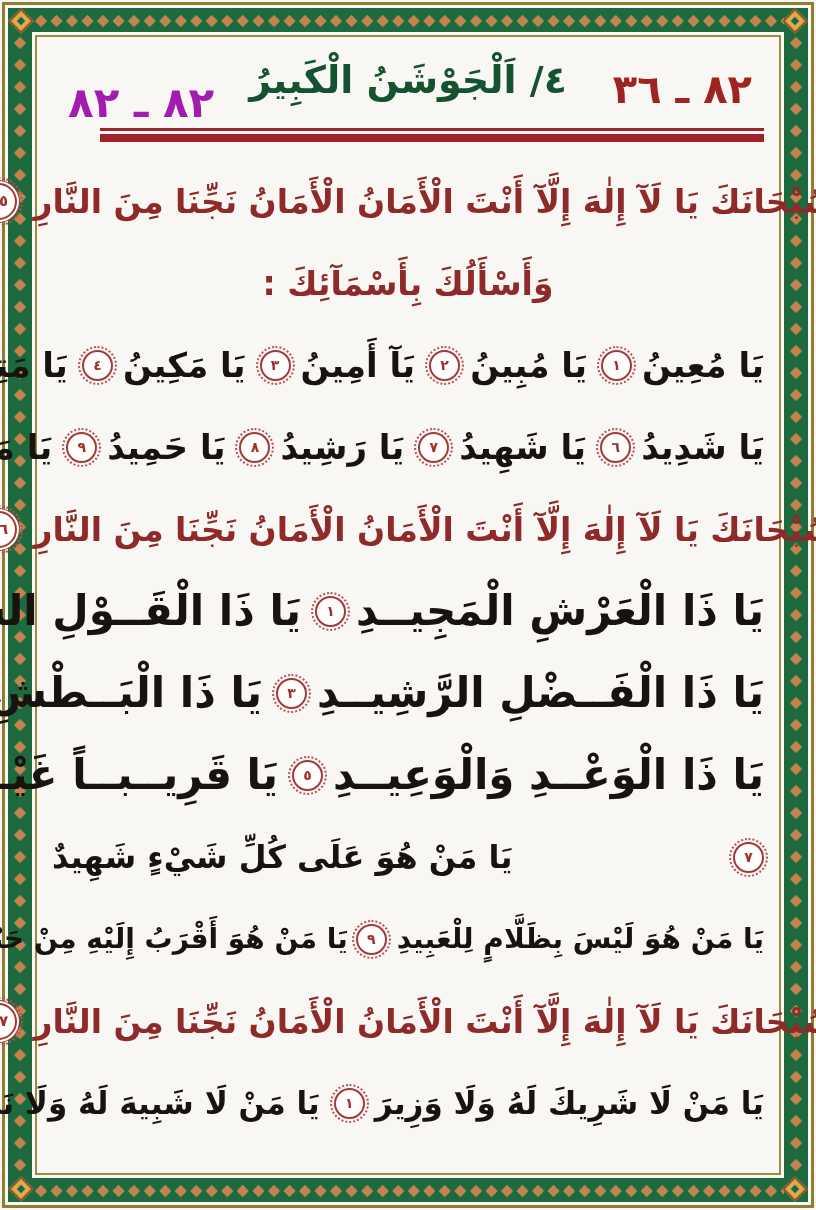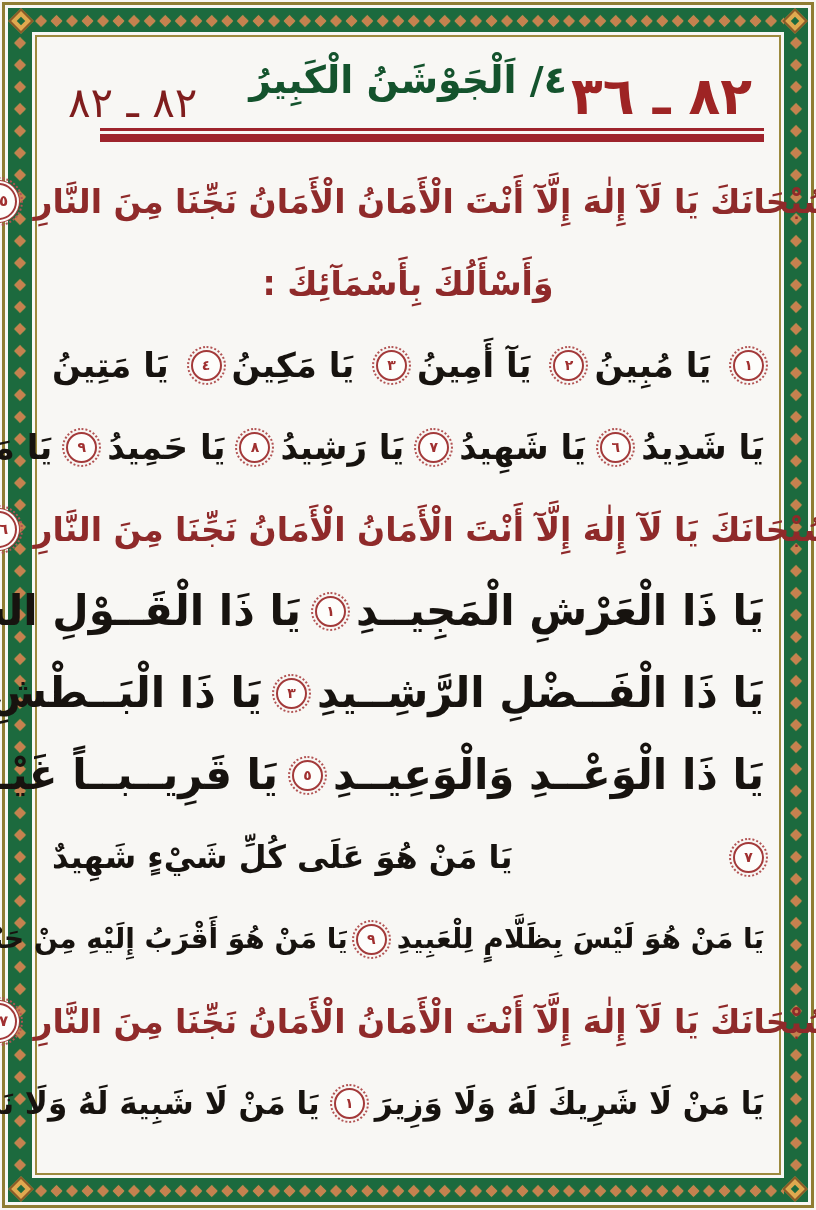--- a/index.html
+++ b/index.html
@@ -42,32 +42,32 @@
   .c-bl{left:12px;bottom:12px;} .c-br{right:12px;bottom:12px;}
   .frame-inner{
     position:absolute;inset:35px;
     border:2px solid #9c8a3e;
     pointer-events:none;
   }
   
   .header{position:absolute;left:48px;right:48px;top:50px;height:80px;}
   .ghost-nums{
     position:absolute;left:20px;top:28px;
-    font-size:42px;font-weight:normal;color:#7f1d1d;
+    font-size:42px;font-weight:bold;color:#a21caf;
     direction:rtl;
   }
   .page-title{
     position:absolute;left:0;right:0;top:8px;
     text-align:center;
     font-size:38px;font-weight:bold;color:#14532d;
     direction:rtl;
   }
   .range-nums{
     position:absolute;right:16px;top:16px;
-    font-size:52px;font-weight:bold;color:#9e2424;
+    font-size:40px;font-weight:bold;color:#9e2424;
     direction:rtl;letter-spacing:2px;
   }
   .header-rule{
     position:absolute;left:100px;right:52px;top:128px;
     height:3px;
     border-top:3px solid #9e242c;
     border-bottom:8px solid #9e242c;
   }
   
   .lines{position:absolute;left:46px;right:46px;top:160px;}
@@ -134,20 +134,21 @@
           <span class="marker section">٧٥</span>
         </span>
       </div>
       <div class="line maroon l2" dir="rtl">
         <span class="seg">
           <span class="dua-text">وَأَسْأَلُكَ بِأَسْمَآئِكَ :</span>
         </span>
       </div>
       <div class="line black spread l3" dir="rtl">
         <span class="seg">
+          <span class="dua-text">يَا مُعِينُ</span>
           <span class="marker">١</span>
         </span>
         <span class="seg">
           <span class="dua-text">يَا مُبِينُ</span>
           <span class="marker">٢</span>
         </span>
         <span class="seg">
           <span class="dua-text">يَآ أَمِينُ</span>
           <span class="marker">٣</span>
         </span>
@@ -191,21 +192,21 @@
           <span class="dua-text">يَا ذَا الْعَرْشِ الْمَجِيــدِ</span>
           <span class="marker">١</span>
         </span>
         <span class="seg">
           <span class="dua-text">يَا ذَا الْقَــوْلِ السَّــدِيدِ</span>
           <span class="marker">٢</span>
         </span>
       </div>
       <div class="line black spread l7" dir="rtl">
         <span class="seg">
-          <span class="dua-text">يَا ذَا الْفَــضْلِ الرَّشِــيدِ</span>
+          <span class="dua-text">يَا ذَا الْفَــضْلِ الرَّشِيــدِ</span>
           <span class="marker">٣</span>
         </span>
         <span class="seg">
           <span class="dua-text">يَا ذَا الْبَــطْشِ الشَّــدِيدِ</span>
         </span>
       </div>
       <div class="line black spread l8" dir="rtl">
         <span class="seg">
           <span class="dua-text">يَا ذَا الْوَعْــدِ وَالْوَعِيــدِ</span>
           <span class="marker">٥</span>

